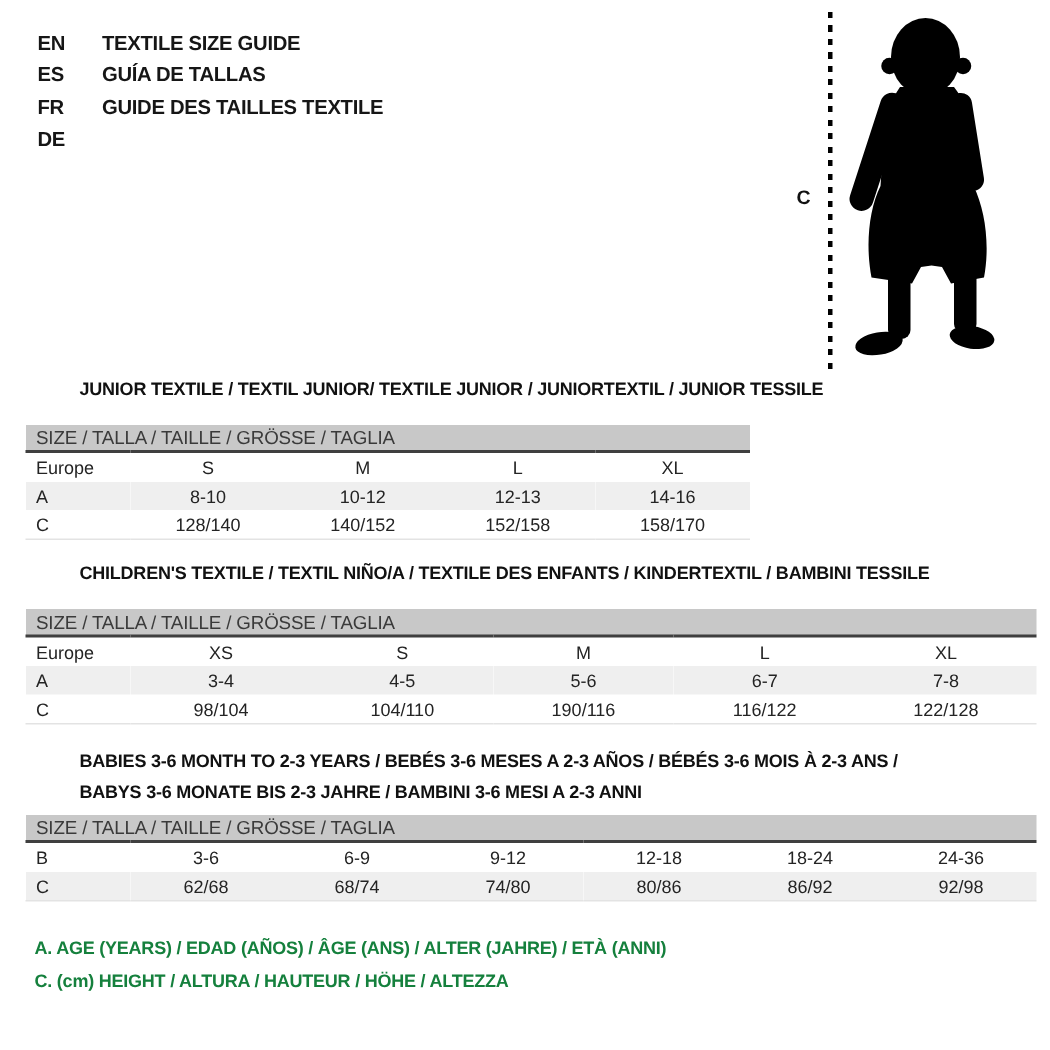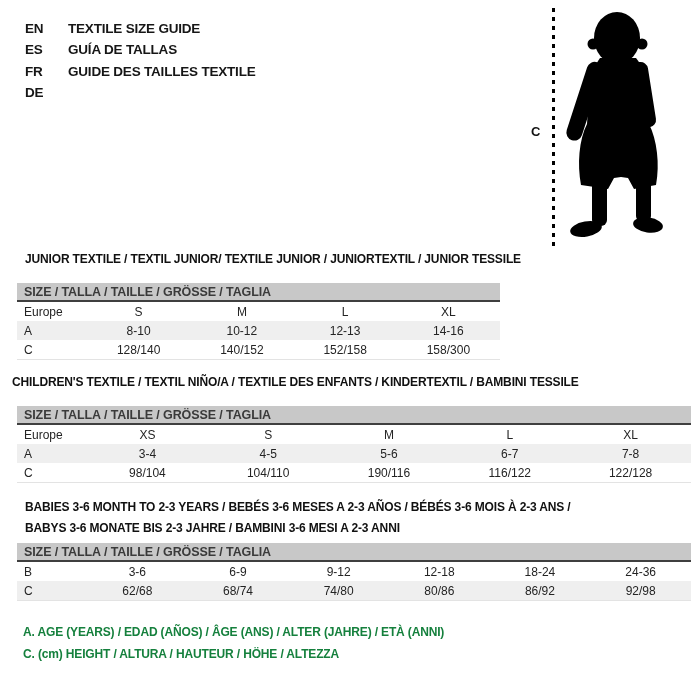--- a/index.html
+++ b/index.html
@@ -15,28 +15,28 @@
   .lang-title{white-space:nowrap;}
   
   .measure-line{
     position:absolute;left:552px;top:8px;width:3px;height:240px;
     background:repeating-linear-gradient(180deg,#000 0 4px,transparent 4px 9px);
   }
   .measure-label{position:absolute;left:531px;top:124px;font-weight:bold;font-size:13px;color:#111;}
   .baby-svg{position:absolute;left:556px;top:8px;}
   
   .sec-title{position:absolute;font-weight:bold;font-size:12px;letter-spacing:-0.15px;color:#111;white-space:nowrap;line-height:21px;}
-  .sec-title .line{white-space:nowrap;}
+  .sec-title .line{white-space:nowrap;margin-left:28px;}
   
   .size-table{position:absolute;border-collapse:collapse;table-layout:fixed;font-size:12px;color:#242424;}
   .size-table td{height:19px;text-align:center;padding:0;vertical-align:middle;overflow:hidden;}
   .size-table td.lbl{text-align:left;padding-left:7px;}
   .size-table td.bar{
     background:#c8c8c8;border-bottom:2px solid #3f3f3f;text-align:left;
-    padding-left:7px;color:#3a3a3a;font-size:12.5px;height:17px;letter-spacing:-0.1px;font-weight:bold;
+    padding-left:7px;color:#3a3a3a;font-size:12.5px;height:17px;letter-spacing:-0.1px;
   }
   .size-table tr.alt td{background:#efefef;}
   .size-table tr.last td{border-bottom:1px solid #e3e3e3;}
   
   .footnotes{position:absolute;left:23px;top:621px;font-weight:bold;font-size:12px;line-height:22px;color:#15803d;letter-spacing:-0.15px;}
   .footnotes .fn{white-space:nowrap;}
 </style>
 </head>
 <body>
 
@@ -109,26 +109,26 @@
       <td>8-10</td>
       <td>10-12</td>
       <td>12-13</td>
       <td>14-16</td>
     </tr>
     <tr class="last">
       <td class="lbl">C</td>
       <td>128/140</td>
       <td>140/152</td>
       <td>152/158</td>
-      <td>158/300</td>
+      <td>158/170</td>
     </tr>
   </tbody>
     </table>
 
-  <div class="sec-title" style="left:12px;top:372px;">
+  <div class="sec-title" style="left:25px;top:372px;">
     <div class="line">CHILDREN'S TEXTILE / TEXTIL NIÑO/A / TEXTILE DES ENFANTS / KINDERTEXTIL / BAMBINI TESSILE</div>
   </div>
   <table class="size-table" style="left:17px;top:406px;width:674px;">
     <colgroup>
         <col style="width:70px">
         <col>
         <col>
         <col>
         <col>
         <col>

